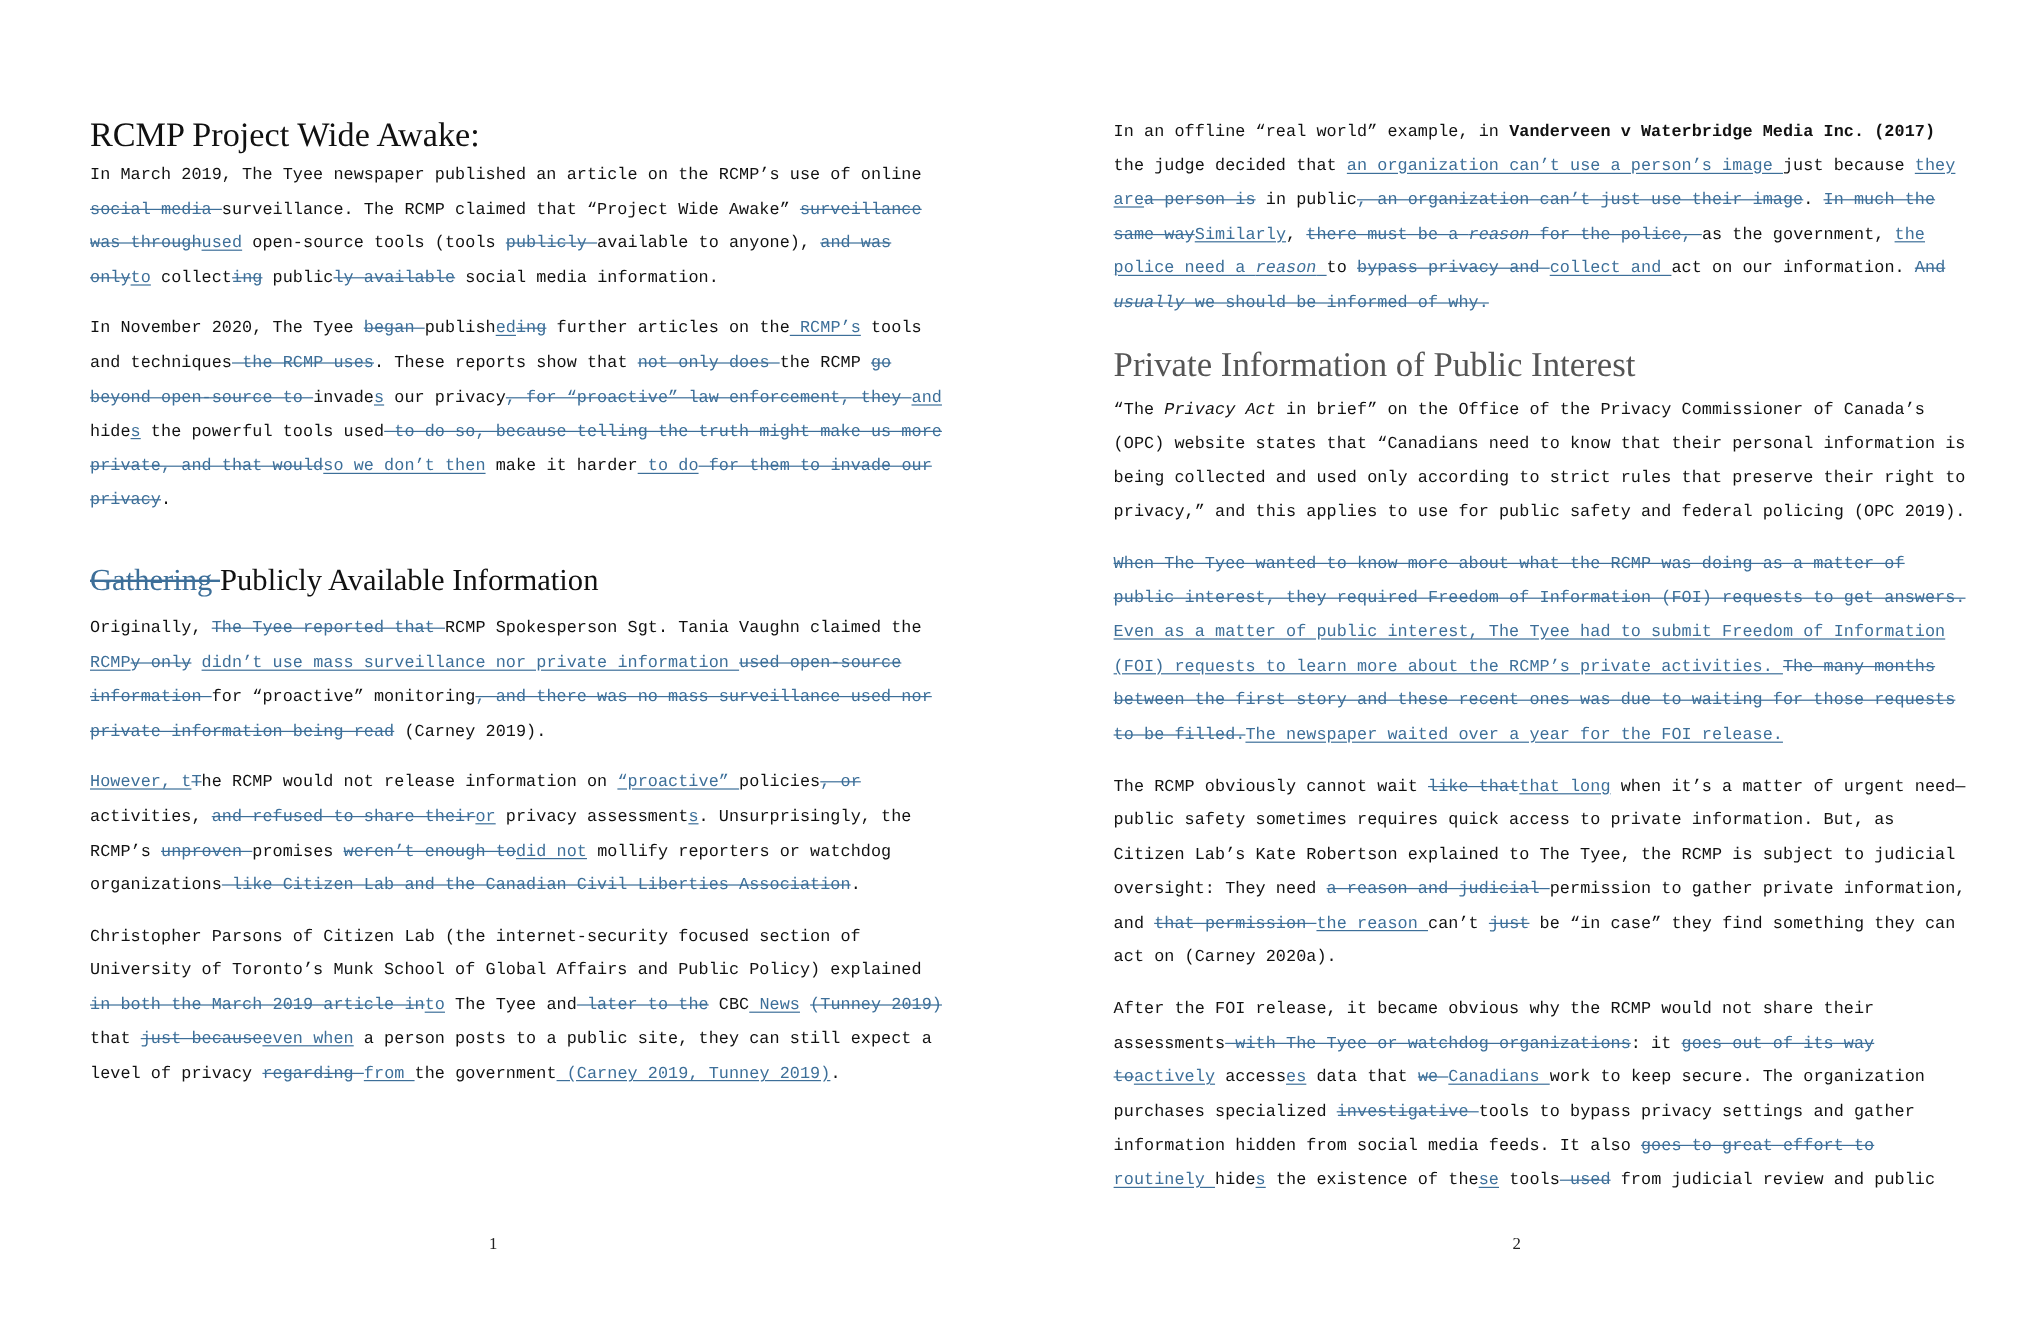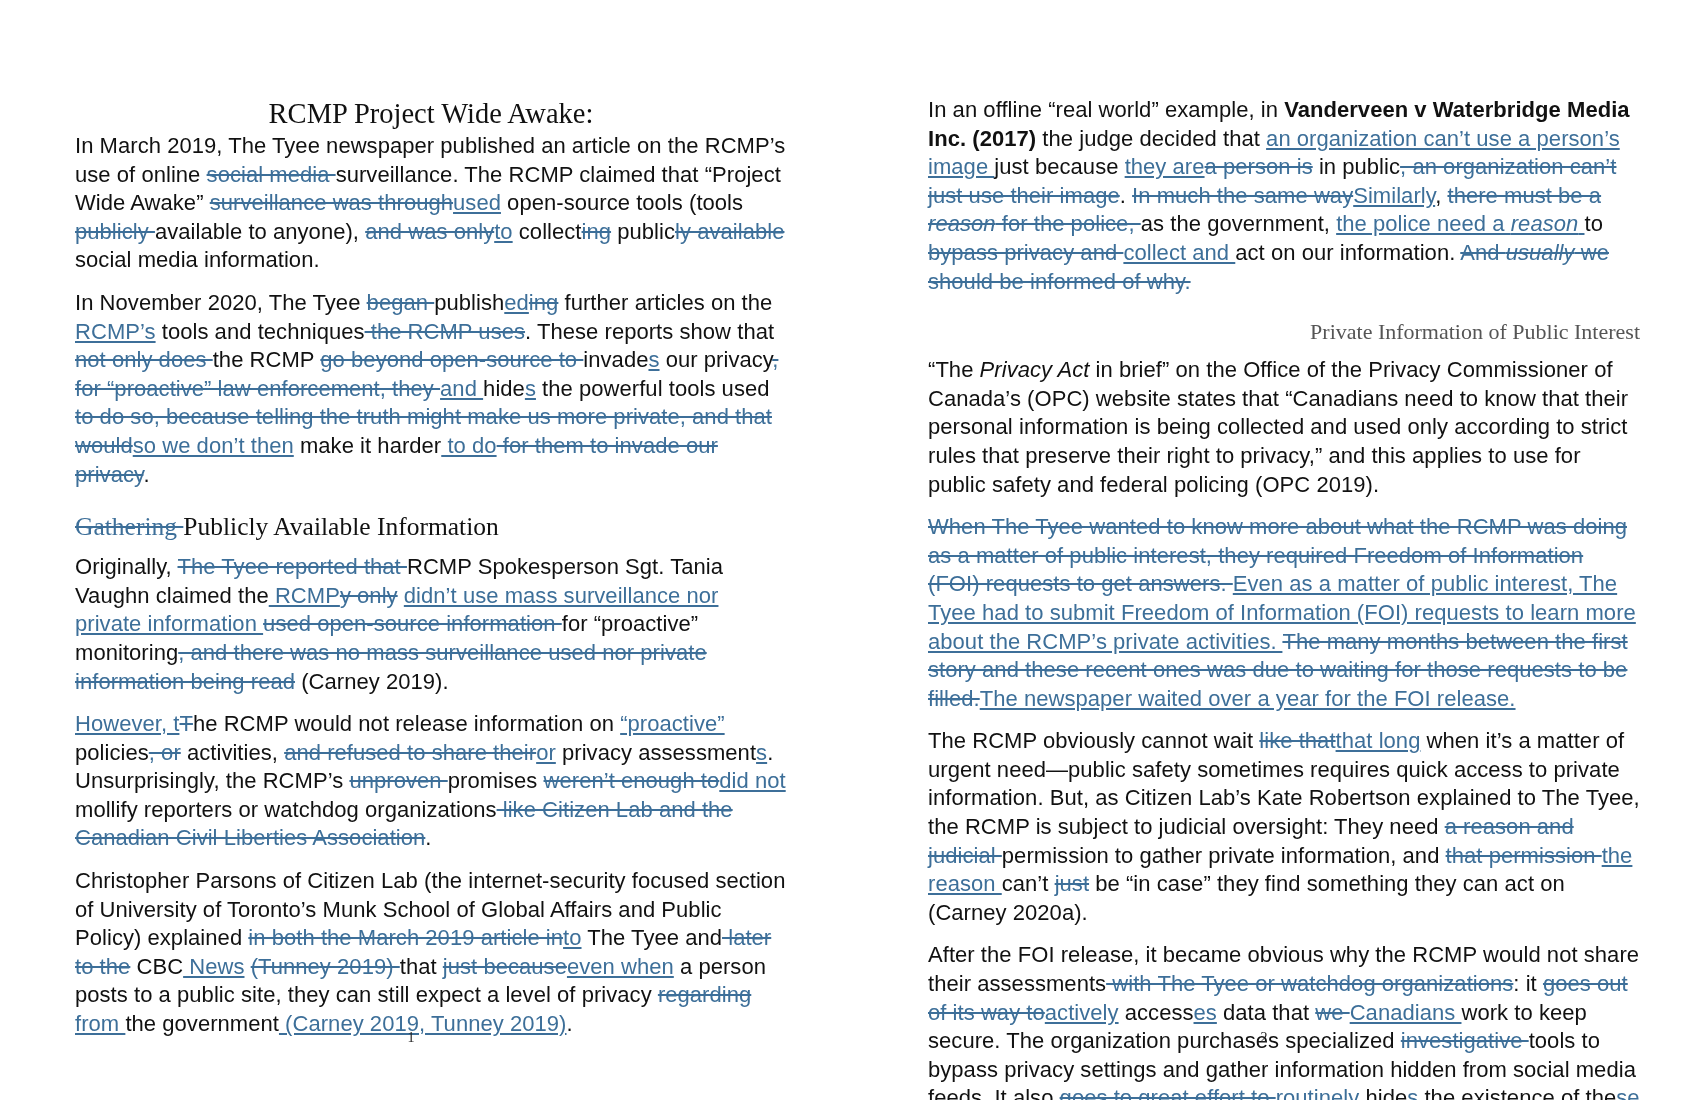--- a/index.html
+++ b/index.html
@@ -7,33 +7,33 @@
     width: 1700px; height: 1100px; background: #ffffff; position: relative; overflow: hidden;
     font-family: "DejaVu Serif", "Liberation Serif", serif; color: #111;
   }
   .page {
     position: absolute; top: 0; height: 1100px; box-sizing: border-box;
   }
   .page.p1 { left: 75px; width: 712px; padding-top: 96px; }
   .page.p2 { left: 928px; width: 712px; padding-top: 96px; }
   .title {
     font-family: "Liberation Serif", "DejaVu Serif", serif;
-    font-size: 28.5px; line-height: 36px; font-weight: normal; margin: 0 0 14px 0; color: #111; text-align: center;
+    font-size: 28.5px; line-height: 36px; font-weight: normal; margin: 0 0 14px 0; color: #111;
   }
   .h1 {
     font-family: "Liberation Serif", "DejaVu Serif", serif;
-    font-size: 25.5px; line-height: 32px; font-weight: normal; margin: 22px 0 10px 0; color: #111;
+    font-size: 25.5px; line-height: 32px; font-weight: normal; margin: 36px 0 10px 0; color: #111;
   }
   .h2 {
     font-family: "Liberation Serif", "DejaVu Serif", serif;
-    font-size: 22px; line-height: 28px; font-weight: normal; margin: 22px 0 10px 0; color: #555; text-align: right;
+    font-size: 29px; line-height: 28px; font-weight: normal; margin: 22px 0 10px 0; color: #555;
   }
   .para {
-    font-family: Liberation Sans, sans-serif;
-    font-size: 22px; line-height: 28.6px; margin: 0 0 14px 0; color: #111;
+    font-family: Liberation Mono, monospace;
+    font-size: 14px; line-height: 28.6px; margin: 0 0 14px 0; color: #111;
     letter-spacing: 0.05px;
   }
   .del { color: #3d6f99; text-decoration: line-through; text-decoration-color: #3d6f99; }
   .ins { color: #3d6f99; text-decoration: underline; text-decoration-color: #3d6f99; text-underline-offset: 2px; }
   .b { font-weight: bold; }
   .i { font-style: italic; }
   .pagenum {
     position: absolute; top: 1030px; width: 100%; text-align: center;
     font-family: "Liberation Serif", "DejaVu Serif", serif; font-size: 14px; color: #222;
   }

